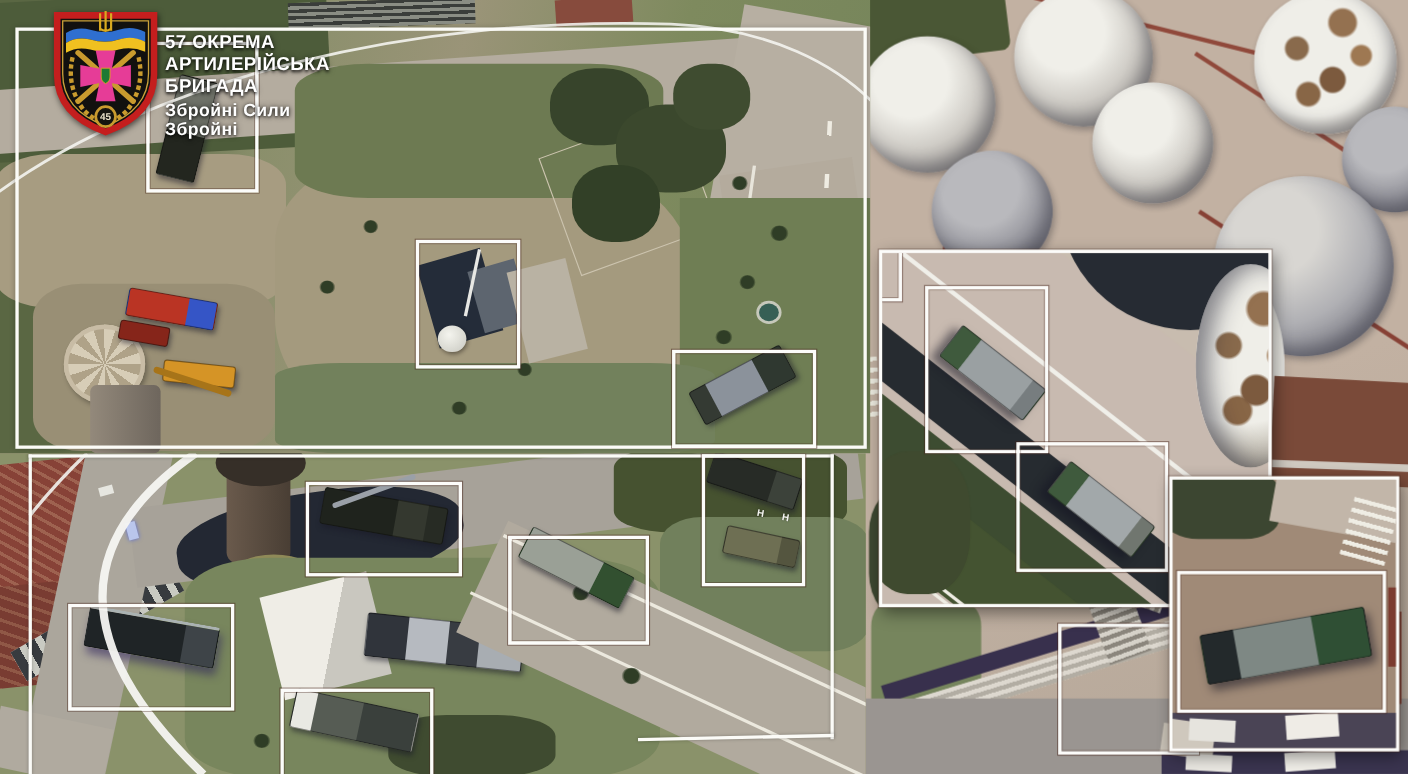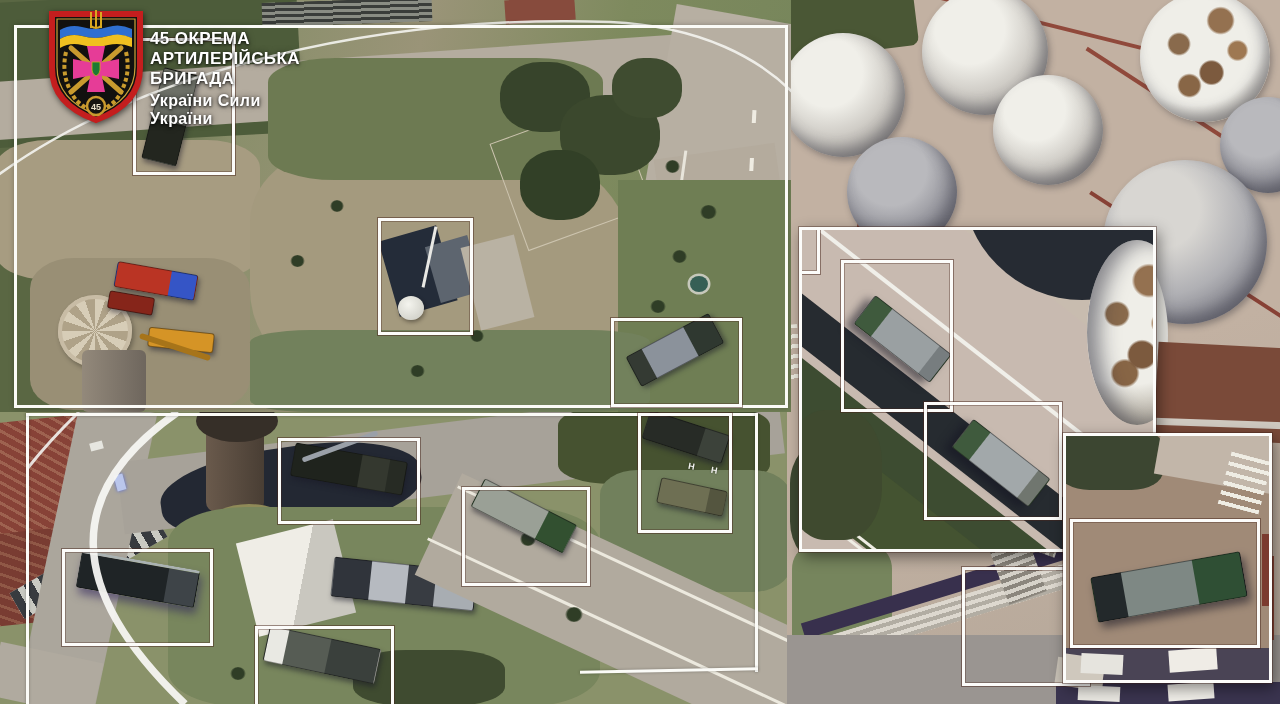--- a/index.html
+++ b/index.html
@@ -237,18 +237,18 @@
         <path d="M53 57 L53 69 L73 73 L73 53 Z"></path>
         <rect x="44" y="56" width="12" height="14"></rect>
       </g>
       <path d="M 46 56 h 8 v 8 q 0 4 -4 6 q -4 -2 -4 -6 Z" fill="#1d7a33" stroke="#d9a91f" stroke-width="0.8"></path>
       <path d="M 20 46 Q 14 72 30 94 Q 36 100 44 104" fill="none" stroke="#c99b2e" stroke-width="4" stroke-dasharray="4 2.5"></path>
       <path d="M 80 46 Q 86 72 70 94 Q 64 100 56 104" fill="none" stroke="#c99b2e" stroke-width="4" stroke-dasharray="4 2.5"></path>
       <circle cx="50" cy="100" r="9" fill="#15140f" stroke="#c99b2e" stroke-width="2.5"></circle>
       <text x="50" y="103.5" text-anchor="middle" font-size="9" font-weight="bold" fill="#e8e0c8" font-family="Liberation Sans, sans-serif">45</text>
     </svg>
     <div class="title">
-      <div class="l1">45 ОКРЕМА АРТИЛЕРІЙСЬКА БРИГАДА</div>
-      <div class="l2">України Сили України</div>
+      <div class="l1">57 ОКРЕМА АРТИЛЕРІЙСЬКА БРИГАДА</div>
+      <div class="l2">Збройні Сили Збройні</div>
     </div>
   </div>
 
 </div>
 
 </body></html>

